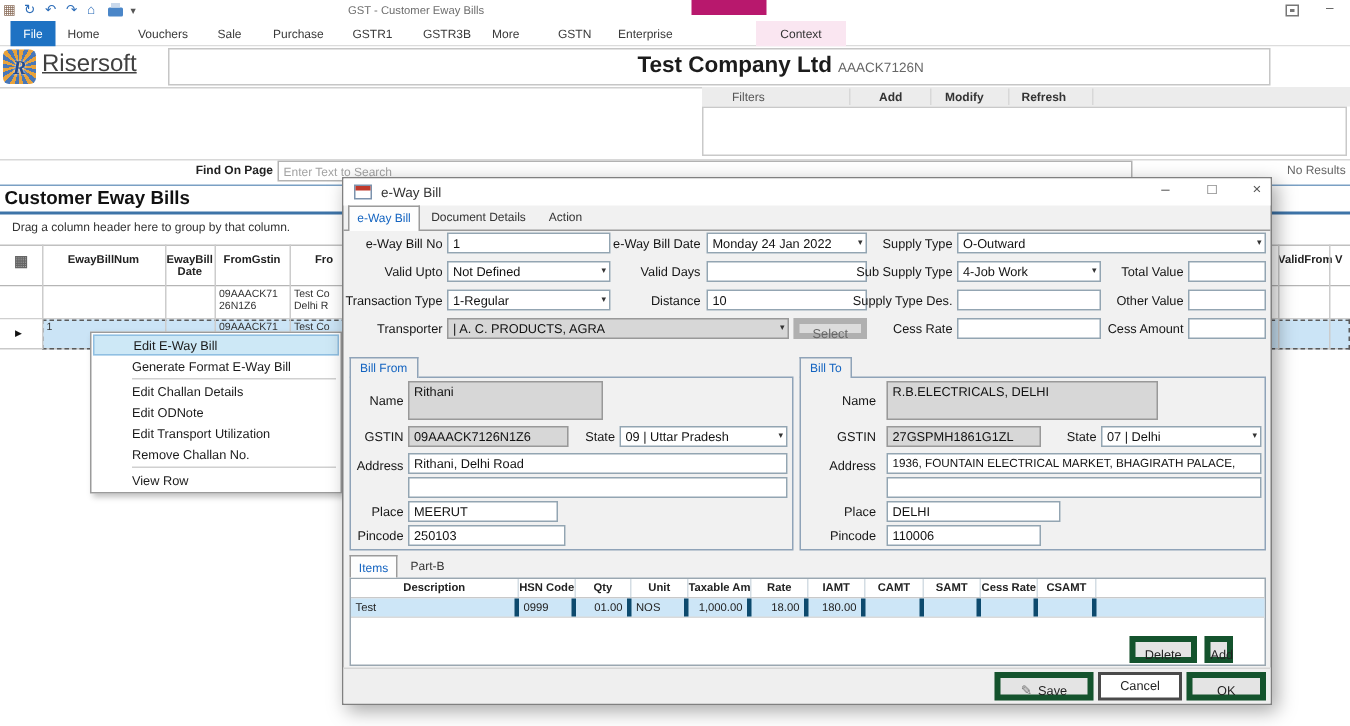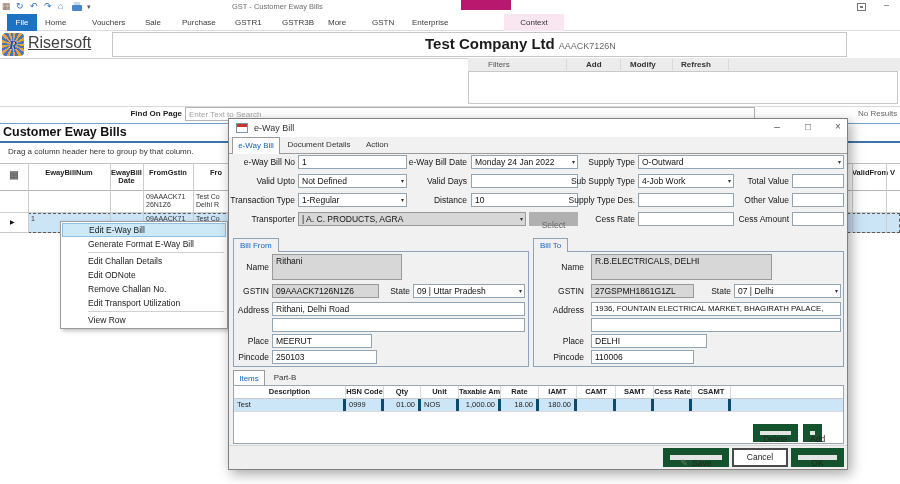--- a/index.html
+++ b/index.html
@@ -83,21 +83,21 @@
   .dlg-winbtn { position:absolute; top:2px; width:16px; text-align:center; font-size:10px; color:#555; }
   .dtabline { position:absolute; left:0; top:34px; width:100%; height:1px; background:#9b9b9b; }
   .dtab { position:absolute; top:18px; height:16px; line-height:16px; font-size:8px; text-align:center; color:#333; }
   .dtab.active { height:17px; background:#fdfdfd; border:1px solid #9b9b9b; border-bottom:none;
                  color:#1464c0; z-index:2; }
   .lbl { position:absolute; font-size:8.5px; color:#151515; text-align:right; white-space:nowrap; height:14px; line-height:14px; }
   .fld { position:absolute; background:#fff; border:1px solid #93a5b2; font-size:8.5px; color:#111;
          padding:1px 3px; white-space:nowrap; overflow:hidden; height:14px; line-height:10px; }
   .fld .arr { position:absolute; right:2px; top:3px; font-size:6px; color:#333; line-height:7px; }
   .ro { background:#d7d7d7; border-color:#999; }
-  .btn { position:absolute; background:#e4e4e4; border:7px solid #14532d; font-size:8.5px; color:#222;
+  .btn { position:absolute; background:#e4e4e4; border:4px solid #14532d; font-size:8.5px; color:#222;
          text-align:center; }
   .grp { position:absolute; border:1px solid #8fa3b8; }
   .grptab { position:absolute; background:#f1f1f1; border:1px solid #8fa3b8; border-bottom:none;
             color:#1464c0; font-size:8px; padding:2px 6px; height:14px; z-index:2; }
   .itab { position:absolute; top:251px; height:15px; line-height:15px; font-size:8px; text-align:center; color:#333; }
   .itab.active { background:#fdfdfd; border:1px solid #9b9b9b; border-bottom:none; color:#1464c0; z-index:2; }
   .itemsbox { position:absolute; left:4px; top:266px; width:611px; height:59px; background:#fff; border:1px solid #9aa7b1; }
   .ihead { display:flex; height:13px; border-bottom:1px solid #c9c9c9; }
   .ihead div { font-size:7.5px; font-weight:bold; color:#222; text-align:center; line-height:12px;
                border-right:1px solid #d4dde4; overflow:hidden; white-space:nowrap; }
@@ -207,22 +207,22 @@
     <i class="vline" style="left:193px"></i>
   <i class="vline" style="left:852px"></i>
     <i class="vline" style="left:886px"></i>
 
   <div class="a cmenu">
     <div class="mi hl">Edit E-Way Bill</div>
     <div class="mi">Generate Format E-Way Bill</div>
     <div class="msep"></div>
     <div class="mi">Edit Challan Details</div>
     <div class="mi">Edit ODNote</div>
+    <div class="mi">Edit Transport Utilization</div>
     <div class="mi">Remove Challan No.</div>
-    <div class="mi">Edit Transport Utilization</div>
     <div class="msep"></div>
     <div class="mi">View Row</div>
   </div>
 
   <div class="dlg">
     <div class="dlg-title">
       <span class="dlg-ico"></span>
       <span class="dlg-name">e-Way Bill</span>
       <span class="dlg-winbtn" style="left:540px">–</span>
       <span class="dlg-winbtn" style="left:571px">□</span>

